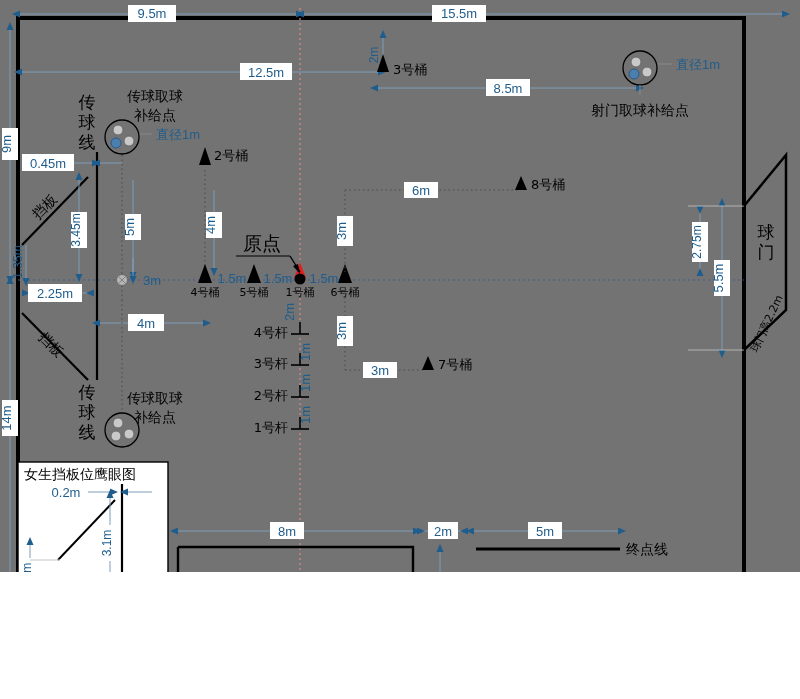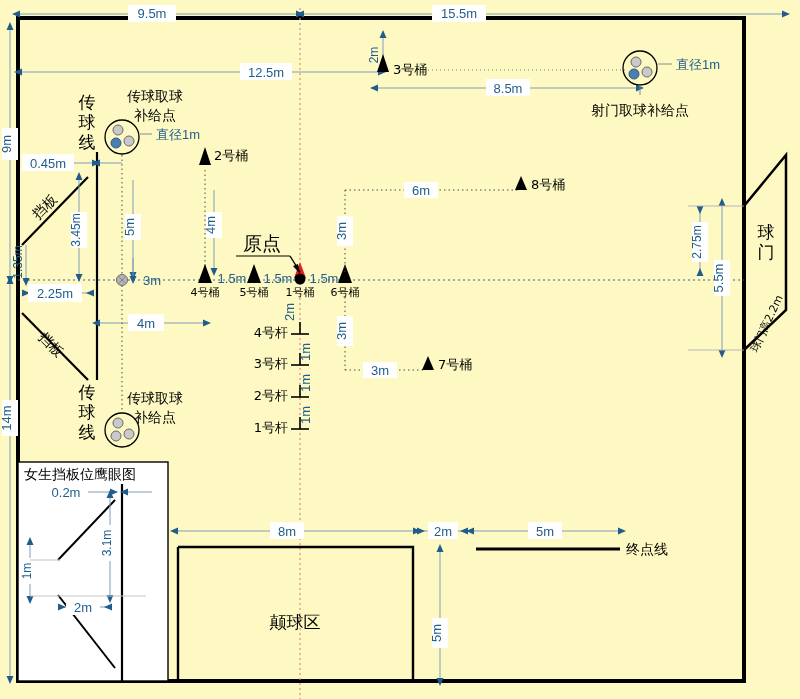--- a/index.html
+++ b/index.html
@@ -7,22 +7,22 @@
     margin: 0;
     padding: 0;
     background: #ffffff;
   }
   body {
     font-family: "Liberation Sans", "DejaVu Sans", sans-serif;
   }
   #stage {
     position: relative;
     width: 800px;
-    height: 699px;
-    background: #fef9c3;
+    height: 572px;
+    background: #737373;
     overflow: hidden;
   }
   #stage svg {
     position: absolute;
     left: 0;
     top: 0;
   }
   .dim-label {
     fill: #1f5d8c;
     font-family: "Liberation Sans", "DejaVu Sans", sans-serif;

